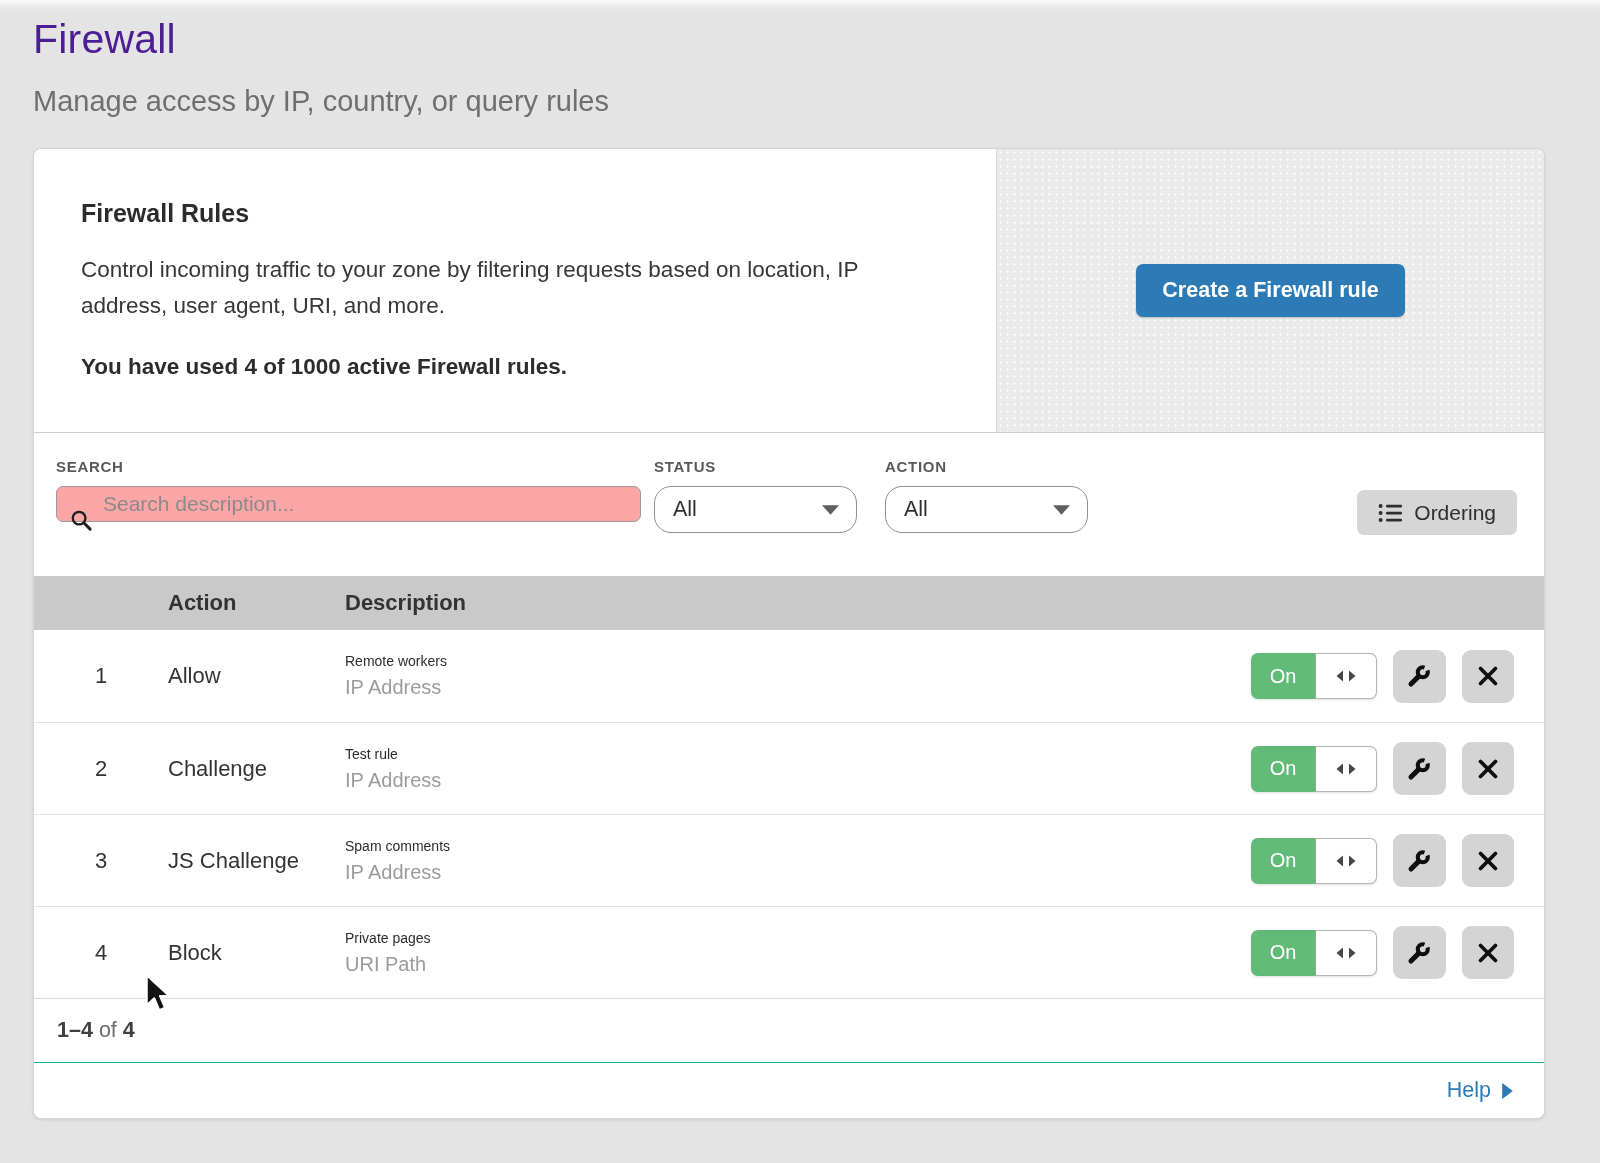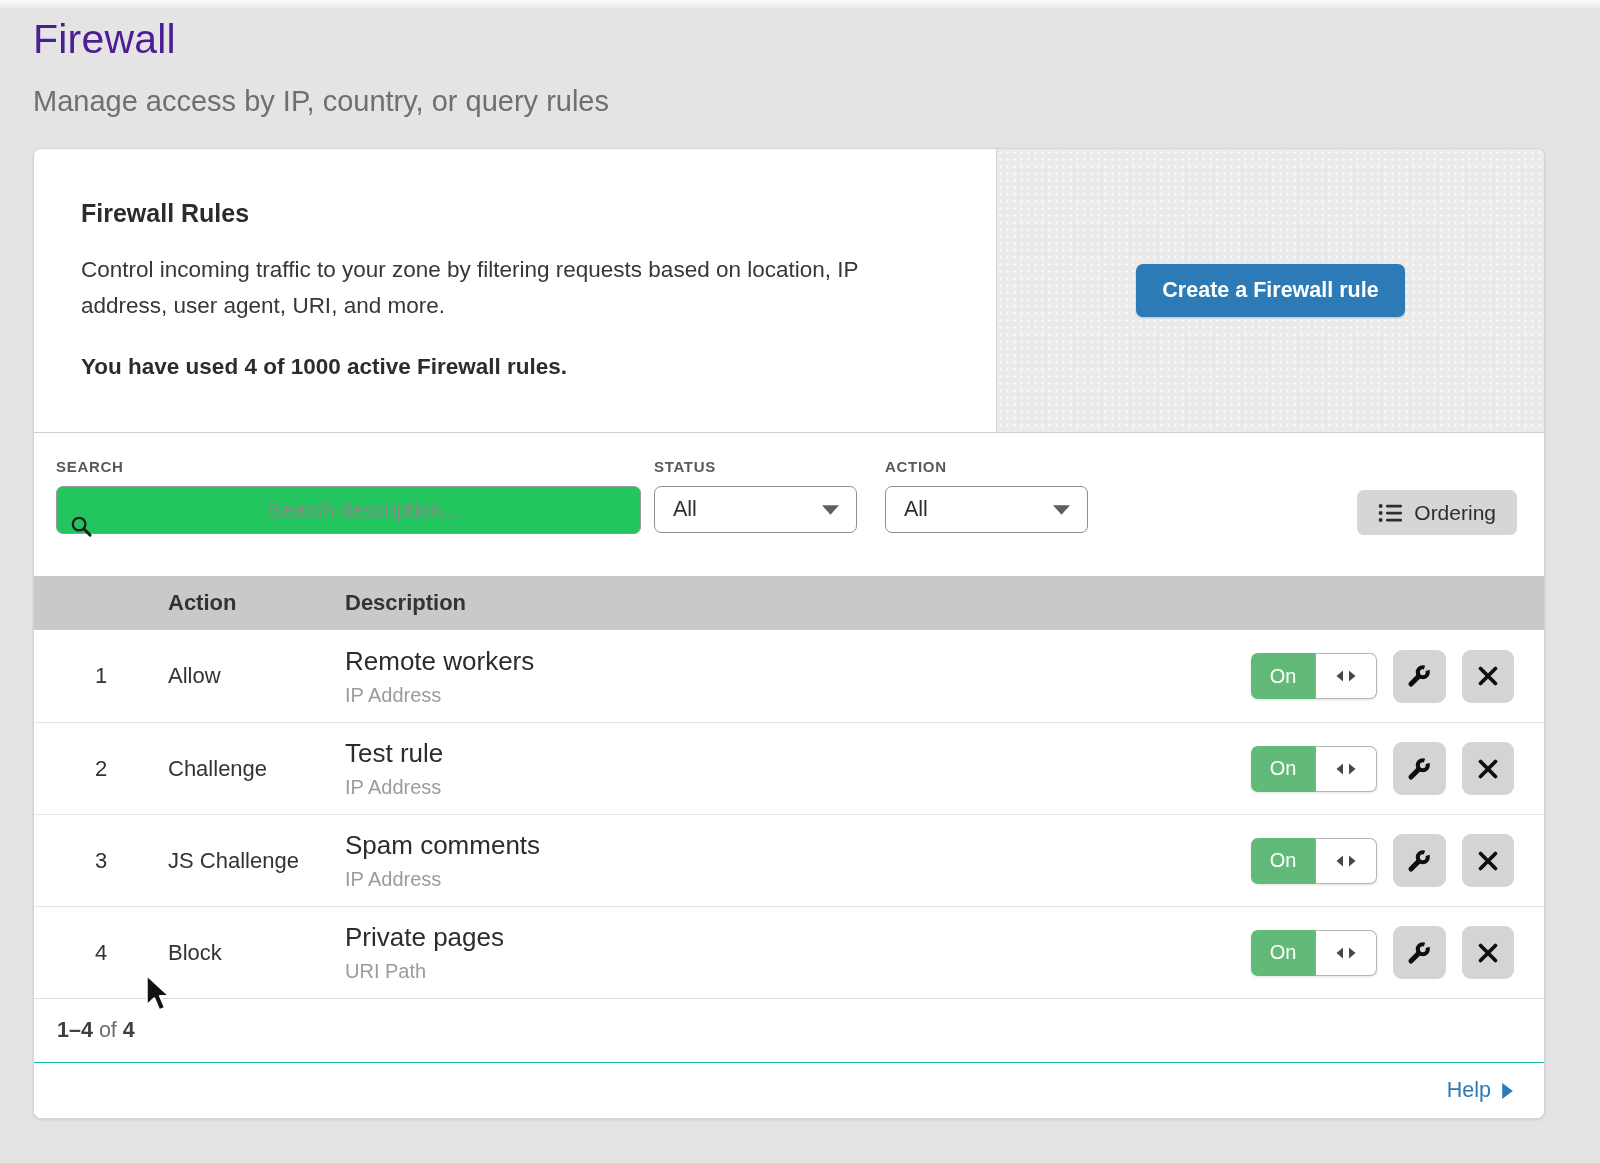--- a/index.html
+++ b/index.html
@@ -38,40 +38,40 @@
     box-shadow:0 1px 2px rgba(0,0,0,.2); }
 
   
   .filters { position:relative; height:143px; background:#fff; }
   .filter-label { font-size:15px; font-weight:bold; letter-spacing:.7px; color:#595959; display:block; margin-bottom:11px; }
   .filter-group { position:absolute; top:25px; }
   .fg-search { left:22px; }
   .fg-status { left:620px; }
   .fg-action { left:851px; }
   .search-wrap { position:relative; }
-  .search-input { width:585px; height:48px; border:1.5px solid #9a9a9a; border-radius:7px;
-    font-family:inherit; font-size:21px; color:#333; padding:0 16px 0 46px; background:#22c55e;text-align:center; }
+  .search-input { width:585px; height:36px; border:1.5px solid #9a9a9a; border-radius:7px;
+    font-family:inherit; font-size:21px; color:#333; padding:0 16px 0 46px; background:#fca5a5; }
   .search-input::placeholder { color:#8b8b8b; }
   .search-icon { position:absolute; left:14px; top:12px; width:23px; height:23px; }
-  .select-box { width:203px; height:47px; border:1.5px solid #8f8f8f; border-radius:7px; background:#fff;
+  .select-box { width:203px; height:47px; border:1.5px solid #8f8f8f; border-radius:17px; background:#fff;
     display:flex; align-items:center; justify-content:space-between; padding:0 17px 0 18px;
     font-size:21.5px; color:#2f2f2f; cursor:pointer; }
   .caret { width:17px; height:10px; }
   .ordering-btn { position:absolute; top:57px; right:27px; height:45px; background:#d6d6d6;
     border:none; border-radius:7px; display:flex; align-items:center; gap:12px; padding:0 21px;
     font-family:inherit; font-size:21px; color:#2e2e2e; cursor:pointer; }
 
   
   .grid-cols { display:grid; grid-template-columns:134px 177px 1fr 293px; align-items:center; }
   .table-head { height:54px; background:#c9c9c9; font-size:22px; font-weight:bold; color:#333; }
   .rule-row { height:92px; border-top:1px solid #e4e4e4; background:#fff; }
   .rule-row:first-of-type { border-top:none; }
   .row-num { text-align:center; font-size:22px; color:#333; }
   .row-action { font-size:22px; color:#333; }
-  .desc-title { font-size:26px; color:#2c2c2c; margin-bottom:7px; }
+  .desc-title { font-size:14px; color:#2c2c2c; margin-bottom:7px; }
   .desc-sub { font-size:20px; color:#9b9b9b; }
   .controls { display:flex; align-items:center; justify-content:flex-end; gap:16px; padding-right:30px; }
   .toggle { display:flex; width:126px; height:46px; cursor:pointer; filter:drop-shadow(0 1px 1px rgba(0,0,0,.12)); }
   .toggle-on { width:64px; background:#62ba79; color:#fff; font-size:20px;
     display:flex; align-items:center; justify-content:center; border-radius:7px 0 0 7px; }
   .toggle-handle { width:62px; background:#fff; border:1px solid #b5b5b5; border-left:1px solid #9d9d9d;
     border-radius:0 7px 7px 0; display:flex; align-items:center; justify-content:center; }
   .handle-icon { width:20px; height:12px; }
   .icon-btn { width:53px; height:53px; background:#d4d4d4; border:none; border-radius:9px;
     display:flex; align-items:center; justify-content:center; cursor:pointer; }

